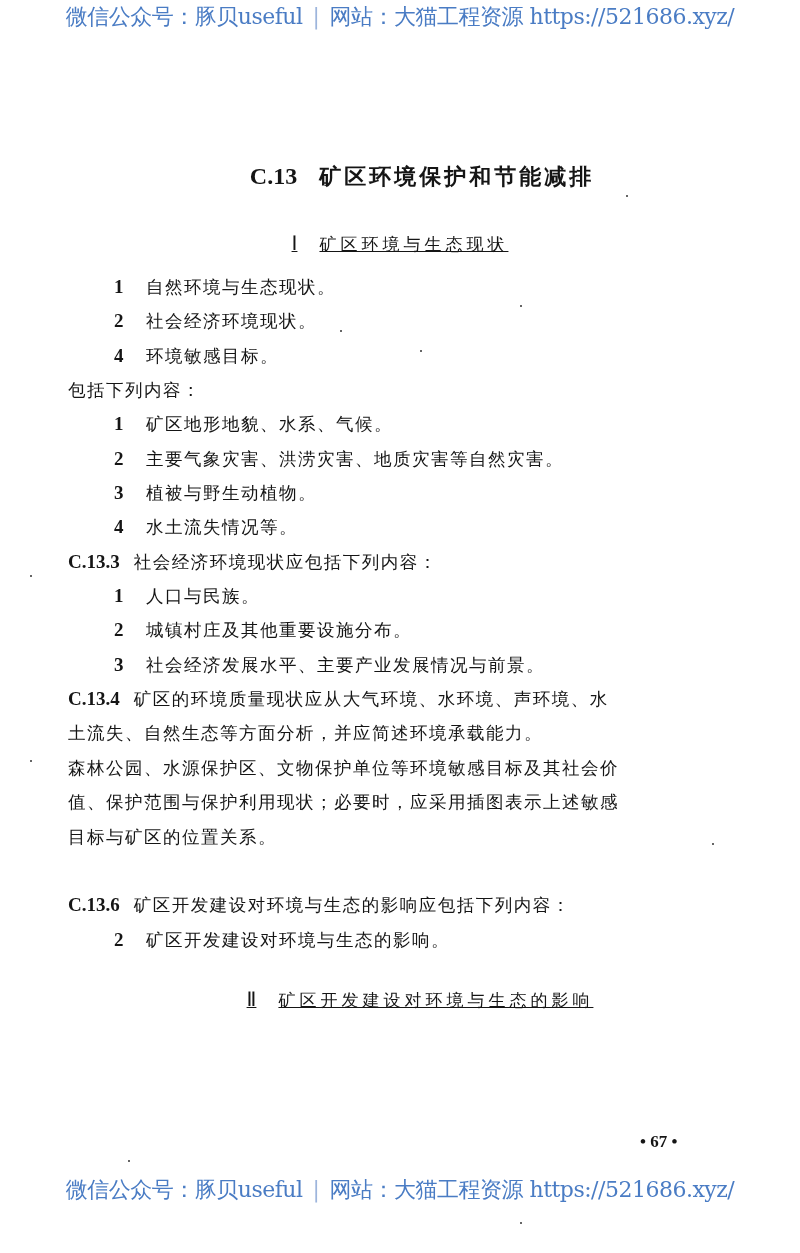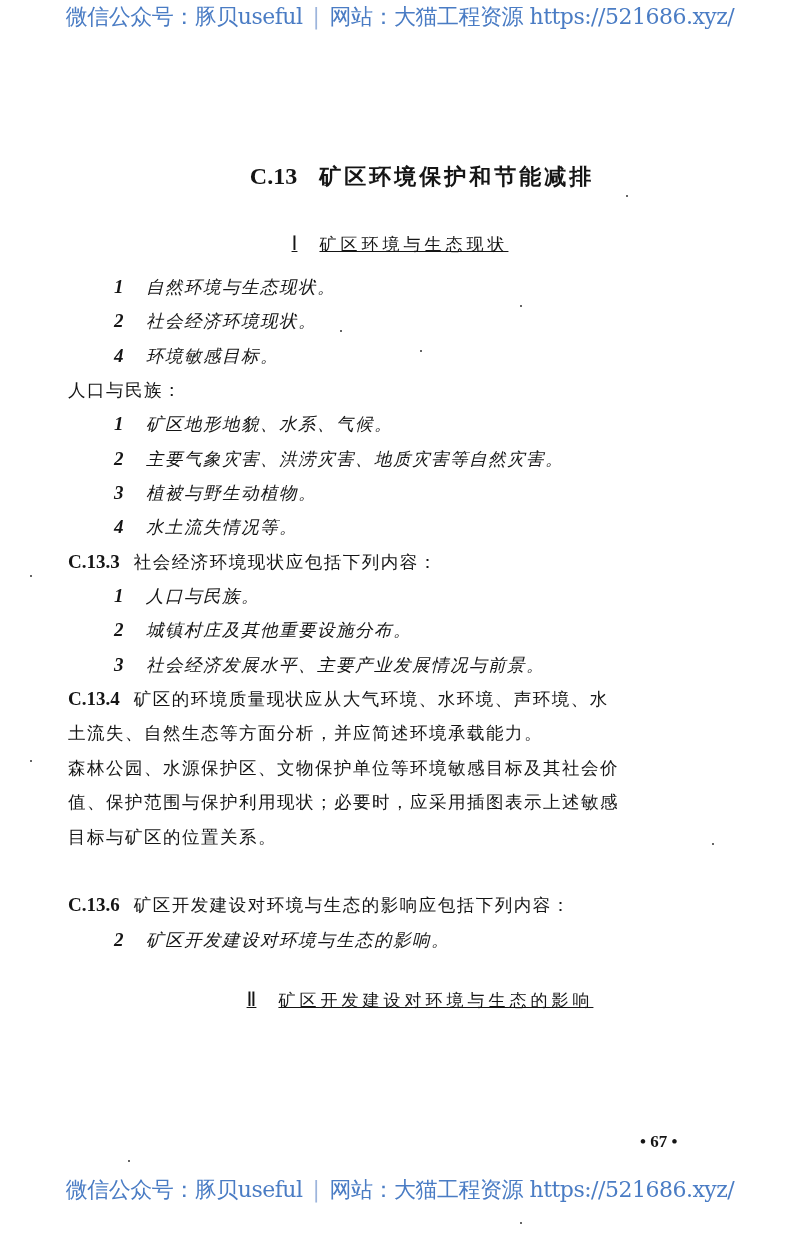--- a/index.html
+++ b/index.html
@@ -22,21 +22,21 @@
   .title .num { font-family: "Liberation Serif", serif; font-size: 24px; margin-right: 22px; letter-spacing: 0; }
   .section-head {
     position: absolute; left: 0; width: 800px; text-align: center; font-size: 17px; letter-spacing: 4px; text-decoration: underline;
   }
   .section-head .roman { font-family: "Liberation Serif", serif; font-size: 20px; margin-right: 22px; letter-spacing: 0; }
   .sh1 { top: 231px; }
   .sh2 { top: 987px; left: 20px; }
   .content { position: absolute; left: 68px; top: 270px; width: 660px; }
   .line { height: 34.35px; line-height: 34.35px; font-size: 17.5px; white-space: nowrap; letter-spacing: 1.5px; }
   .clause-num { font-family: "Liberation Serif", serif; font-weight: bold; font-size: 19px; letter-spacing: 0; margin-right: 14px; }
-  .item { padding-left: 46px; font-style: italic; }
+  .item { padding-left: 46px; }
   .item-num { font-family: "Liberation Serif", serif; font-weight: bold; font-size: 19px; letter-spacing: 0; display: inline-block; width: 32px; }
   .cont { padding-left: 0; }
   .spacer { height: 34.35px; }
   .page-num {
     position: absolute; top: 1132px; left: 640px; font-family: "Liberation Serif", serif; font-weight: bold; font-size: 17px;
   }
   .dot { position: absolute; width: 2px; height: 2px; background: #333; border-radius: 1px; }
 </style>
 </head>
 <body>
@@ -52,21 +52,21 @@
 <div class="section-head sh1">
   <span class="roman">Ⅰ</span><span>矿区环境与生态现状</span>
 </div>
 
 <div class="content">
 
   <div class="line item"><span class="item-num">1</span><span>自然环境与生态现状。</span></div>
   <div class="line item"><span class="item-num">2</span><span>社会经济环境现状。</span></div>
   <div class="line item"><span class="item-num">4</span><span>环境敏感目标。</span></div>
 
-  <div class="line cont">人口与民族：</div>
+  <div class="line cont">包括下列内容：</div>
   <div class="line item"><span class="item-num">1</span><span>矿区地形地貌、水系、气候。</span></div>
   <div class="line item"><span class="item-num">2</span><span>主要气象灾害、洪涝灾害、地质灾害等自然灾害。</span></div>
   <div class="line item"><span class="item-num">3</span><span>植被与野生动植物。</span></div>
   <div class="line item"><span class="item-num">4</span><span>水土流失情况等。</span></div>
 
   <div class="line">
     <span class="clause-num">C.13.3</span><span>社会经济环境现状应包括下列内容：</span>
   </div>
   <div class="line item"><span class="item-num">1</span><span>人口与民族。</span></div>
   <div class="line item"><span class="item-num">2</span><span>城镇村庄及其他重要设施分布。</span></div>

